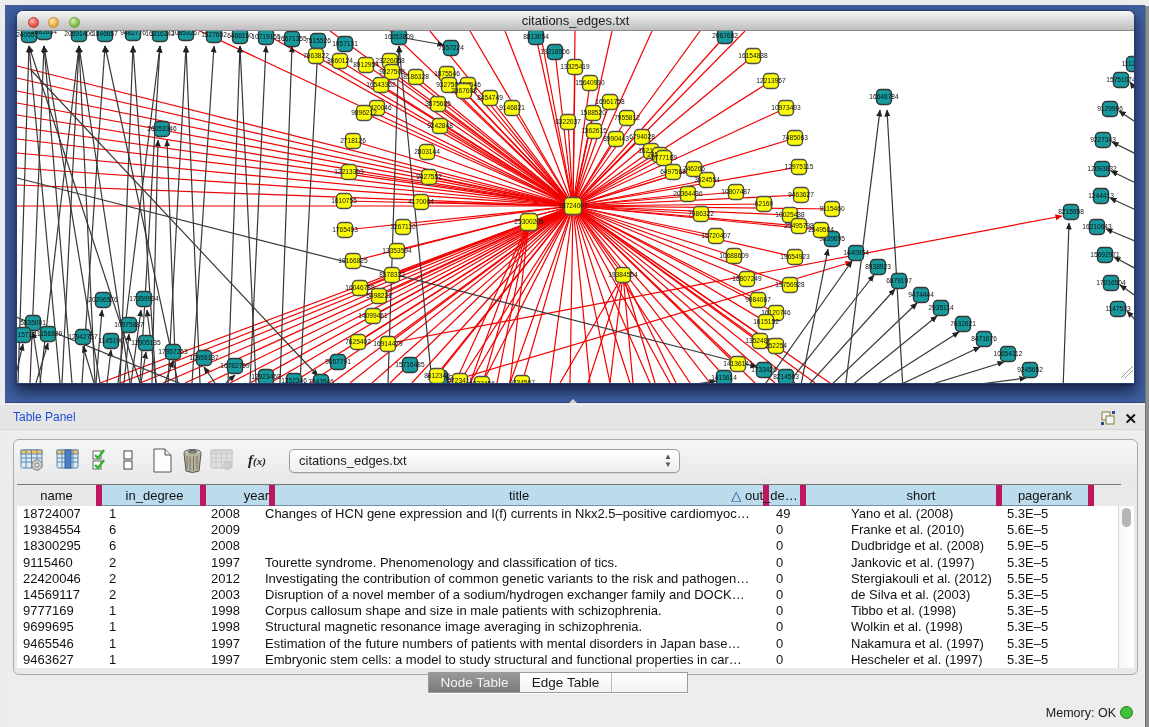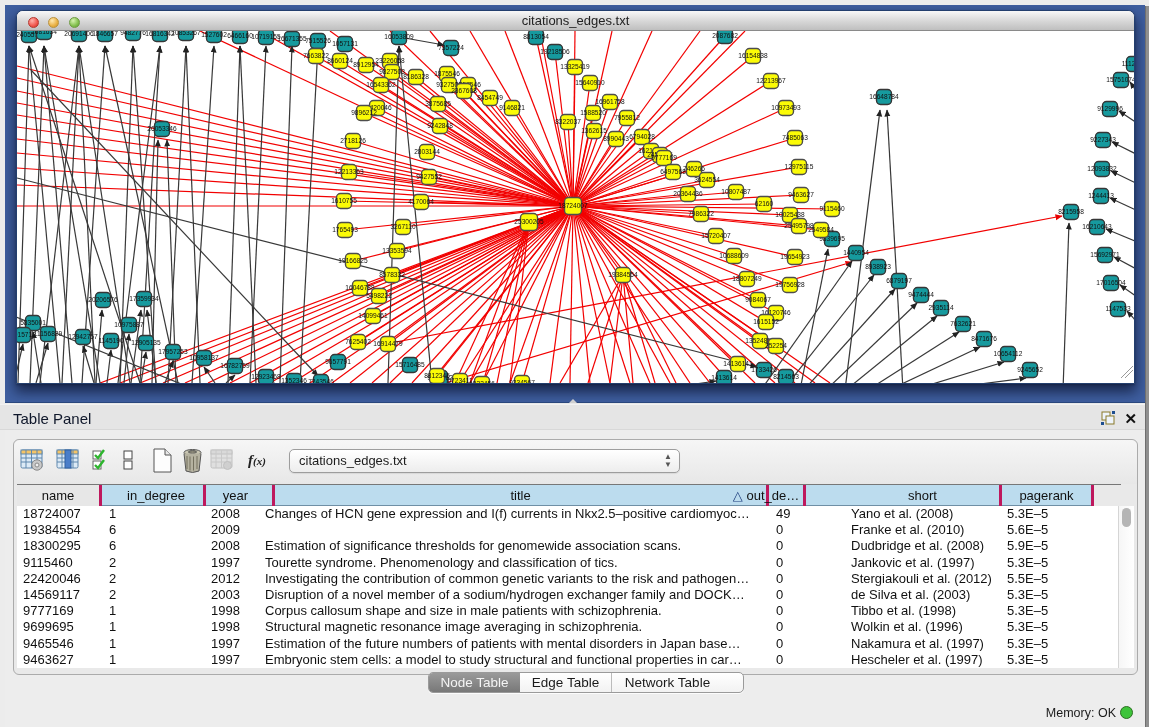--- a/index.html
+++ b/index.html
@@ -9,44 +9,44 @@
 #titlebar{height:20px;background:linear-gradient(#f8f8f8,#d8d8d8 52%,#bfbfbf);
  border-bottom:1px solid #8a8a8a;position:relative;}
 #titlebar .tl{position:absolute;top:5.5px;width:11px;height:11px;border-radius:50%;}
 #titlebar .t1{left:10.5px;background:radial-gradient(circle at 35% 30%,#ffb2ac,#f1574e 60%,#c63127);border:0.5px solid #b5372e;}
 #titlebar .t2{left:31px;background:radial-gradient(circle at 35% 30%,#ffe9b0,#e9b044 60%,#c8932e);border:0.5px solid #b9913b;}
 #titlebar .t3{left:51.5px;background:radial-gradient(circle at 35% 30%,#d6f3b0,#83c04e 60%,#5d9b33);border:0.5px solid #6e9b42;}
 #titlebar .title{position:absolute;left:0;right:0;top:0;height:20px;line-height:20px;text-align:center;
  font-size:13px;color:#222;}
 #canvas{position:absolute;left:0;top:20px;width:1117px;height:352px;background:#fff;}
 #tpbar{position:absolute;left:0;top:404px;width:1149px;height:26px;background:#e5e5e5;border-top:1px solid #f2f2f2;border-bottom:1px solid #d8d8d8;}
-#tpbar .lbl{position:absolute;left:13px;top:5px;font-size:15px;color:#0f172a;}
+#tpbar .lbl{position:absolute;left:13px;top:5px;font-size:12px;color:#1d4ed8;}
 #tpc{position:absolute;left:13px;top:439px;width:1125px;height:236px;background:#e9e9e9;
  border:1px solid #ababab;border-radius:6px;}
 #toolbar{position:absolute;left:0;top:0;width:100%;height:44px;background:linear-gradient(#f6f6f6,#e7e7e7);border-radius:6px 6px 0 0;}
 #combo{position:absolute;left:275px;top:9px;width:391px;height:24px;border:1px solid #9d9d9d;border-radius:5px;
  background:linear-gradient(#ffffff,#ededed);font-size:13px;color:#1c1c1c;line-height:22px;padding-left:9px;
  box-shadow:0 1px 1px rgba(0,0,0,.08);}
 #combo .arrows{position:absolute;right:7px;top:3px;font-size:8px;color:#555;line-height:8px;text-align:center;}
 #thead{position:absolute;left:3px;top:44px;width:1104px;height:22px;background:#bcdcee;
  border-top:1px solid #777;border-bottom:1px solid #6f8fa5;font-size:13px;color:#111;}
-#thead .hc{position:absolute;top:0;height:22px;line-height:21px;text-align:center;border-right:3px solid #be185d;}
+#thead .hc{position:absolute;top:0;height:22px;line-height:21px;text-align:center;border-right:6px solid #be185d;}
 #tbody{position:absolute;left:3px;top:66px;width:1104px;height:162px;background:#fff;font-size:13px;color:#111;}
 .tr{height:16.2px;position:relative;white-space:nowrap;}
 .c{position:absolute;top:0;height:16.2px;line-height:16.4px;overflow:hidden;}
 .c1{left:6px;width:80px;}
 .c2{left:92px;width:90px;}
 .c3{left:194px;width:70px;}
 .c4{left:248px;width:485px;}
 .c5{left:759px;width:70px;}
 .c6{left:834px;width:150px;}
 .c7{left:990px;width:100px;}
 #vscroll{position:absolute;left:1104px;top:66px;width:16px;height:162px;background:linear-gradient(90deg,#f6f6f6,#fff);border-left:1px solid #d5d5d5;}
 #vthumb{position:absolute;left:3px;top:2px;width:9px;height:19px;background:#b5b5b5;border-radius:5px;}
-#seg{position:absolute;left:428px;top:672px;width:316px;height:21px;border:1px solid #9a9a9a;border-radius:5px;
+#seg{position:absolute;left:428px;top:672px;width:260px;height:21px;border:1px solid #9a9a9a;border-radius:0;
  background:linear-gradient(#ffffff,#f2f2f2);font-size:13.5px;overflow:hidden;box-shadow:0 1px 0 rgba(255,255,255,.8);}
 #seg div{float:left;height:100%;line-height:20px;text-align:center;color:#1a1a1a;}
 #seg .s1{width:91px;background:linear-gradient(#9a9a9a,#787878);color:#f4f4f4;}
 #seg .s2{width:92px;border-right:1px solid #bbb;}
 #seg .s3{width:111px;}
 #mem{position:absolute;right:33px;top:706px;font-size:12.5px;color:#1b1b1b;}
 #memdot{position:absolute;right:16px;top:706px;width:13px;height:13px;border-radius:50%;
  background:#3ec43a;border:1.5px solid #2c6e22;}
 #rstrip{position:absolute;right:0;top:6px;width:4px;height:721px;background:#8f8f8f;border-left:1px solid #6f6f6f;}
 #topstrip{position:absolute;left:0;top:0;width:1149px;height:5px;background:#ececec;}
@@ -639,21 +639,21 @@
       <rect x="1" y="2" width="21" height="4" fill="#bdbdbd" stroke="#8a8a8a"></rect>
       <path d="M1 10h21M1 14h21M6 2v18M11.5 2v18M17 2v18" stroke="#9a9a9a" fill="none"></path>
       <circle cx="17.5" cy="17.5" r="4" fill="#ababab" stroke="#8a8a8a"></circle>
     </svg></div>
     <div id="fx">f<span style="font-size:11px">(x)</span></div>
     <div id="combo">citations_edges.txt<span class="arrows">▲<br>▼</span></div>
   </div>
   <div id="thead">
     <div class="hc" style="left:0;width:85px;background:#e7e7e7;">name</div>
     <div class="hc" style="left:92px;width:97px;">in_degree</div>
-    <div class="hc" style="left:182px;width:76px;">year</div>
+    <div class="hc" style="left:182px;width:76px;text-align:right;">year</div>
     <div class="hc" style="left:258px;width:494px;">title</div>
     <div class="hc" style="left:712px;width:77px;"><span style="color:#1a3a7a">△</span> out_de…</div>
     <div class="hc" style="left:829px;width:156px;">short</div>
     <div class="hc" style="left:985px;width:92px;">pagerank</div>
     <div class="hc" style="left:1077px;width:27px;border-right:none;background:#e9e9e9;"></div>
   </div>
   <div id="tbody">
 <div class="tr">
         <div class="c c1">18724007</div>
         <div class="c c2">1</div>
@@ -668,21 +668,20 @@
         <div class="c c2">6</div>
         <div class="c c3">2009</div>
         <div class="c c5">0</div>
         <div class="c c6">Franke et al. (2010)</div>
         <div class="c c7">5.6E–5</div>
       </div>
 <div class="tr">
         <div class="c c1">18300295</div>
         <div class="c c2">6</div>
         <div class="c c3">2008</div>
-        <div class="c c4">Estimation of significance thresholds for genomewide association scans.</div>
         <div class="c c5">0</div>
         <div class="c c6">Dudbridge et al. (2008)</div>
         <div class="c c7">5.9E–5</div>
       </div>
 <div class="tr">
         <div class="c c1">9115460</div>
         <div class="c c2">2</div>
         <div class="c c3">1997</div>
         <div class="c c4">Tourette syndrome. Phenomenology and classification of tics.</div>
         <div class="c c5">0</div>
@@ -715,21 +714,21 @@
         <div class="c c5">0</div>
         <div class="c c6">Tibbo et al. (1998)</div>
         <div class="c c7">5.3E–5</div>
       </div>
 <div class="tr">
         <div class="c c1">9699695</div>
         <div class="c c2">1</div>
         <div class="c c3">1998</div>
         <div class="c c4">Structural magnetic resonance image averaging in schizophrenia.</div>
         <div class="c c5">0</div>
-        <div class="c c6">Wolkin et al. (1996)</div>
+        <div class="c c6">Wolkin et al. (1998)</div>
         <div class="c c7">5.3E–5</div>
       </div>
 <div class="tr">
         <div class="c c1">9465546</div>
         <div class="c c2">1</div>
         <div class="c c3">1997</div>
         <div class="c c4">Estimation of the future numbers of patients with mental disorders in Japan base…</div>
         <div class="c c5">0</div>
         <div class="c c6">Nakamura et al. (1997)</div>
         <div class="c c7">5.3E–5</div>

